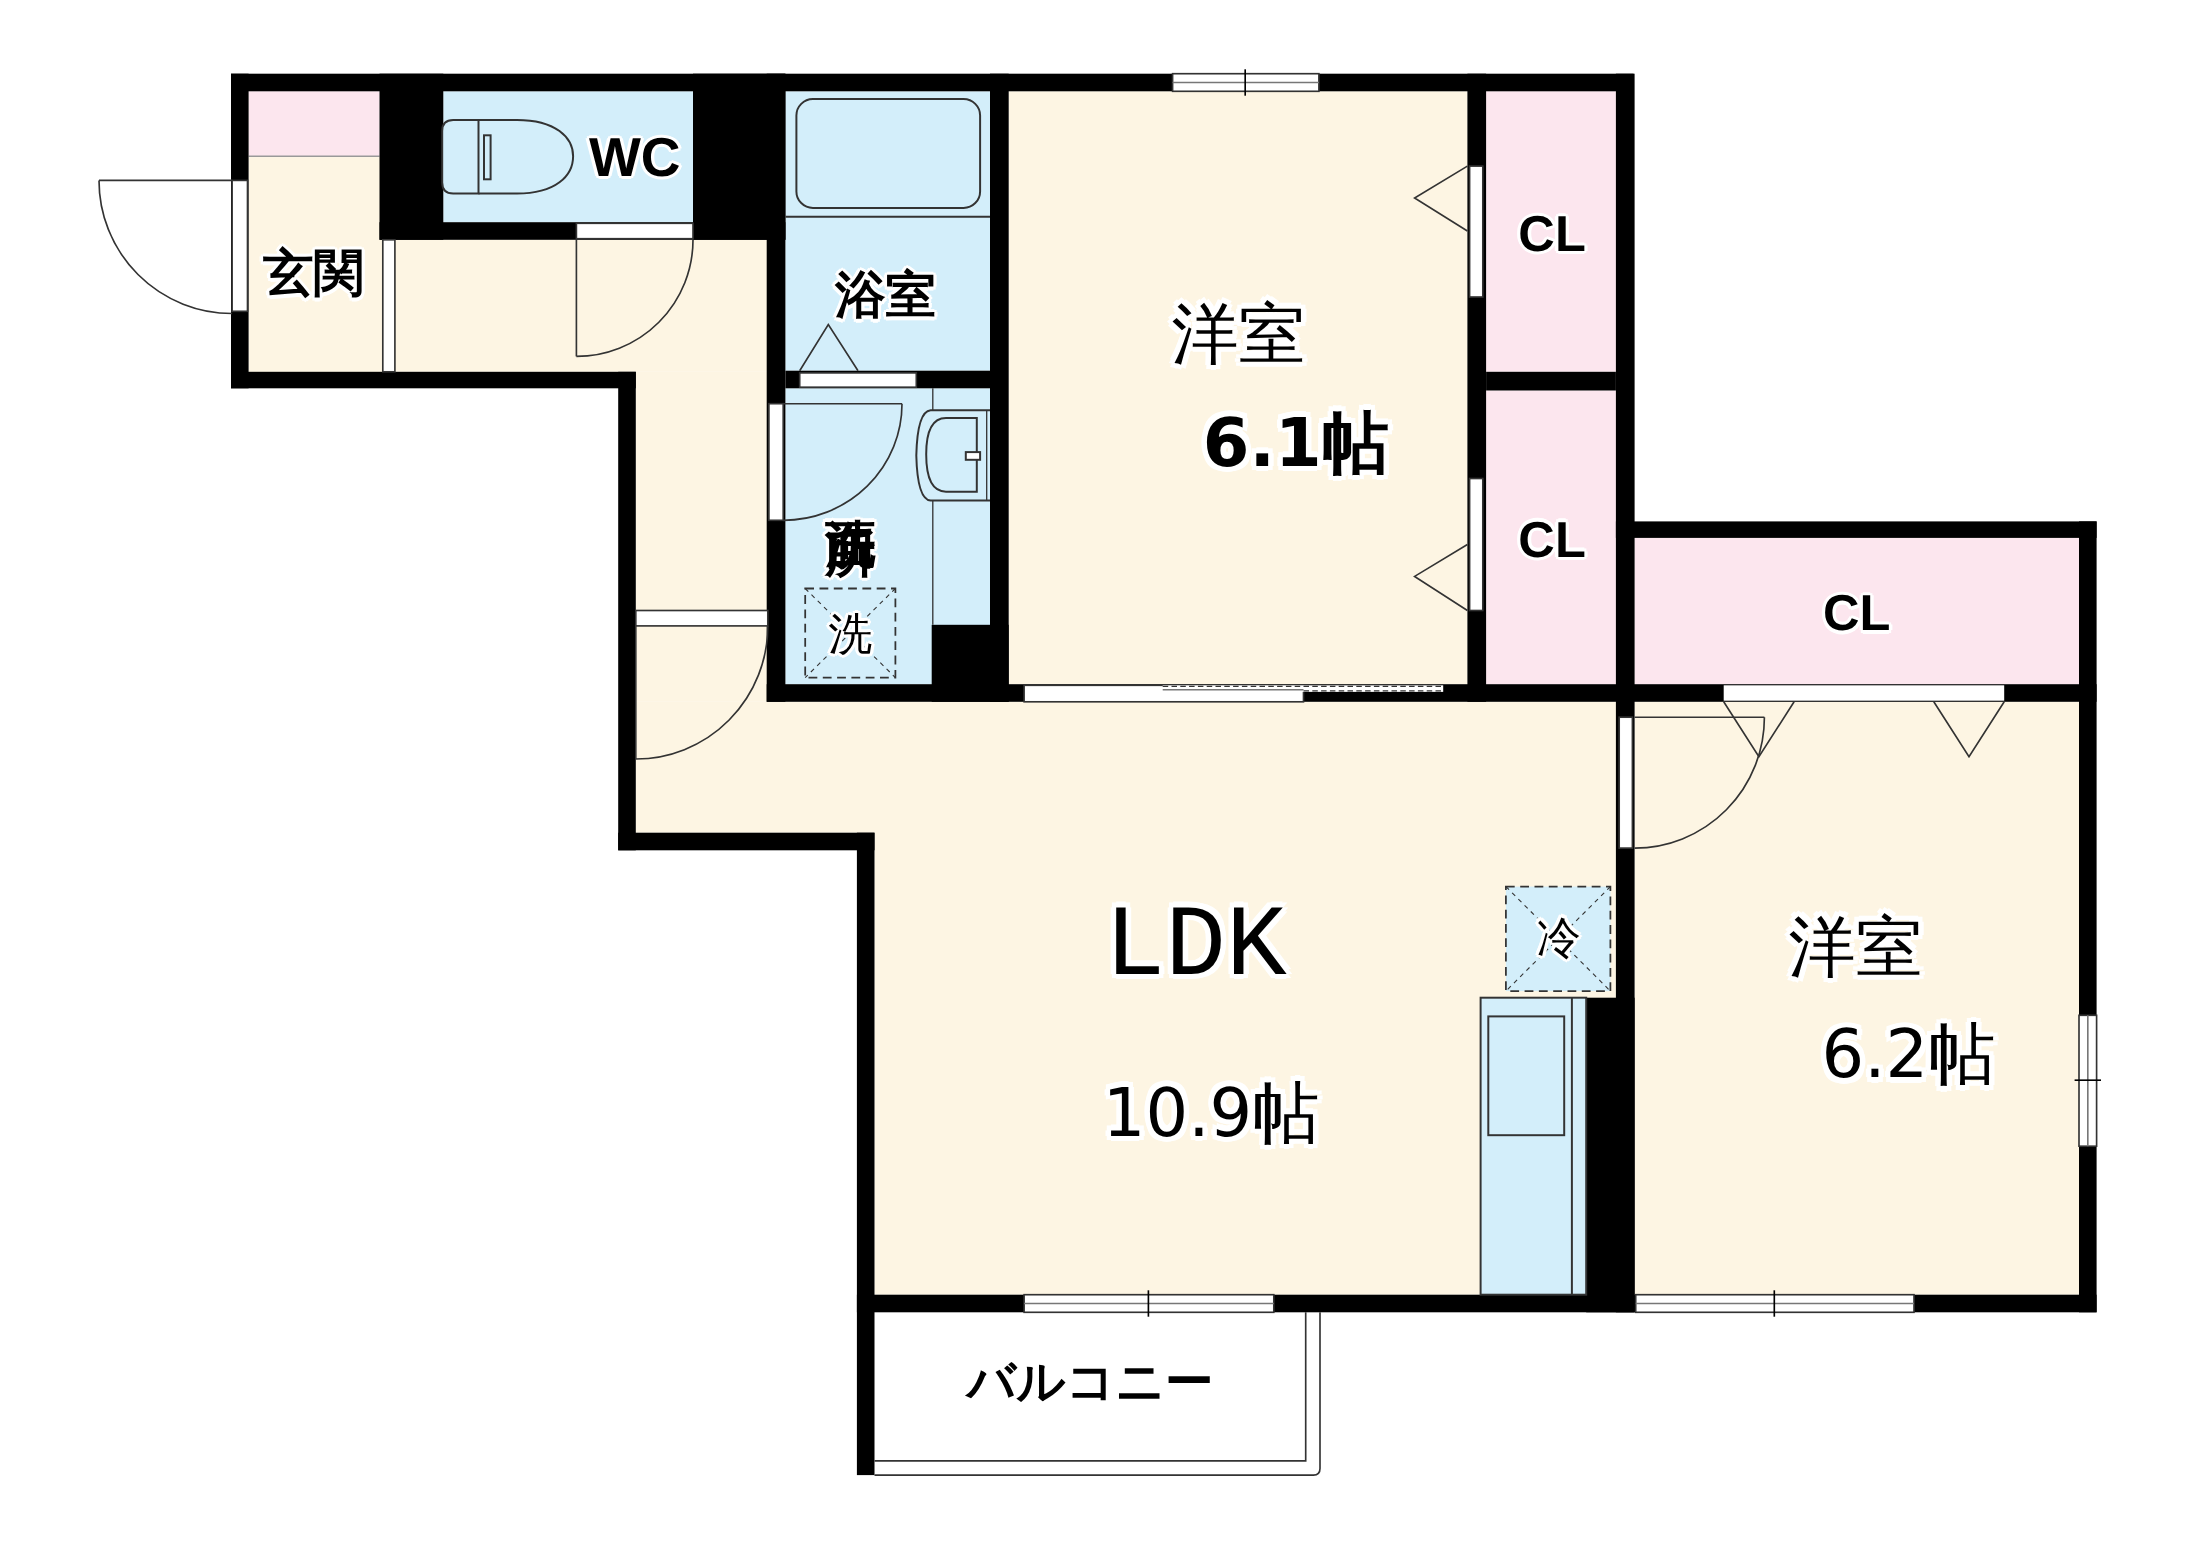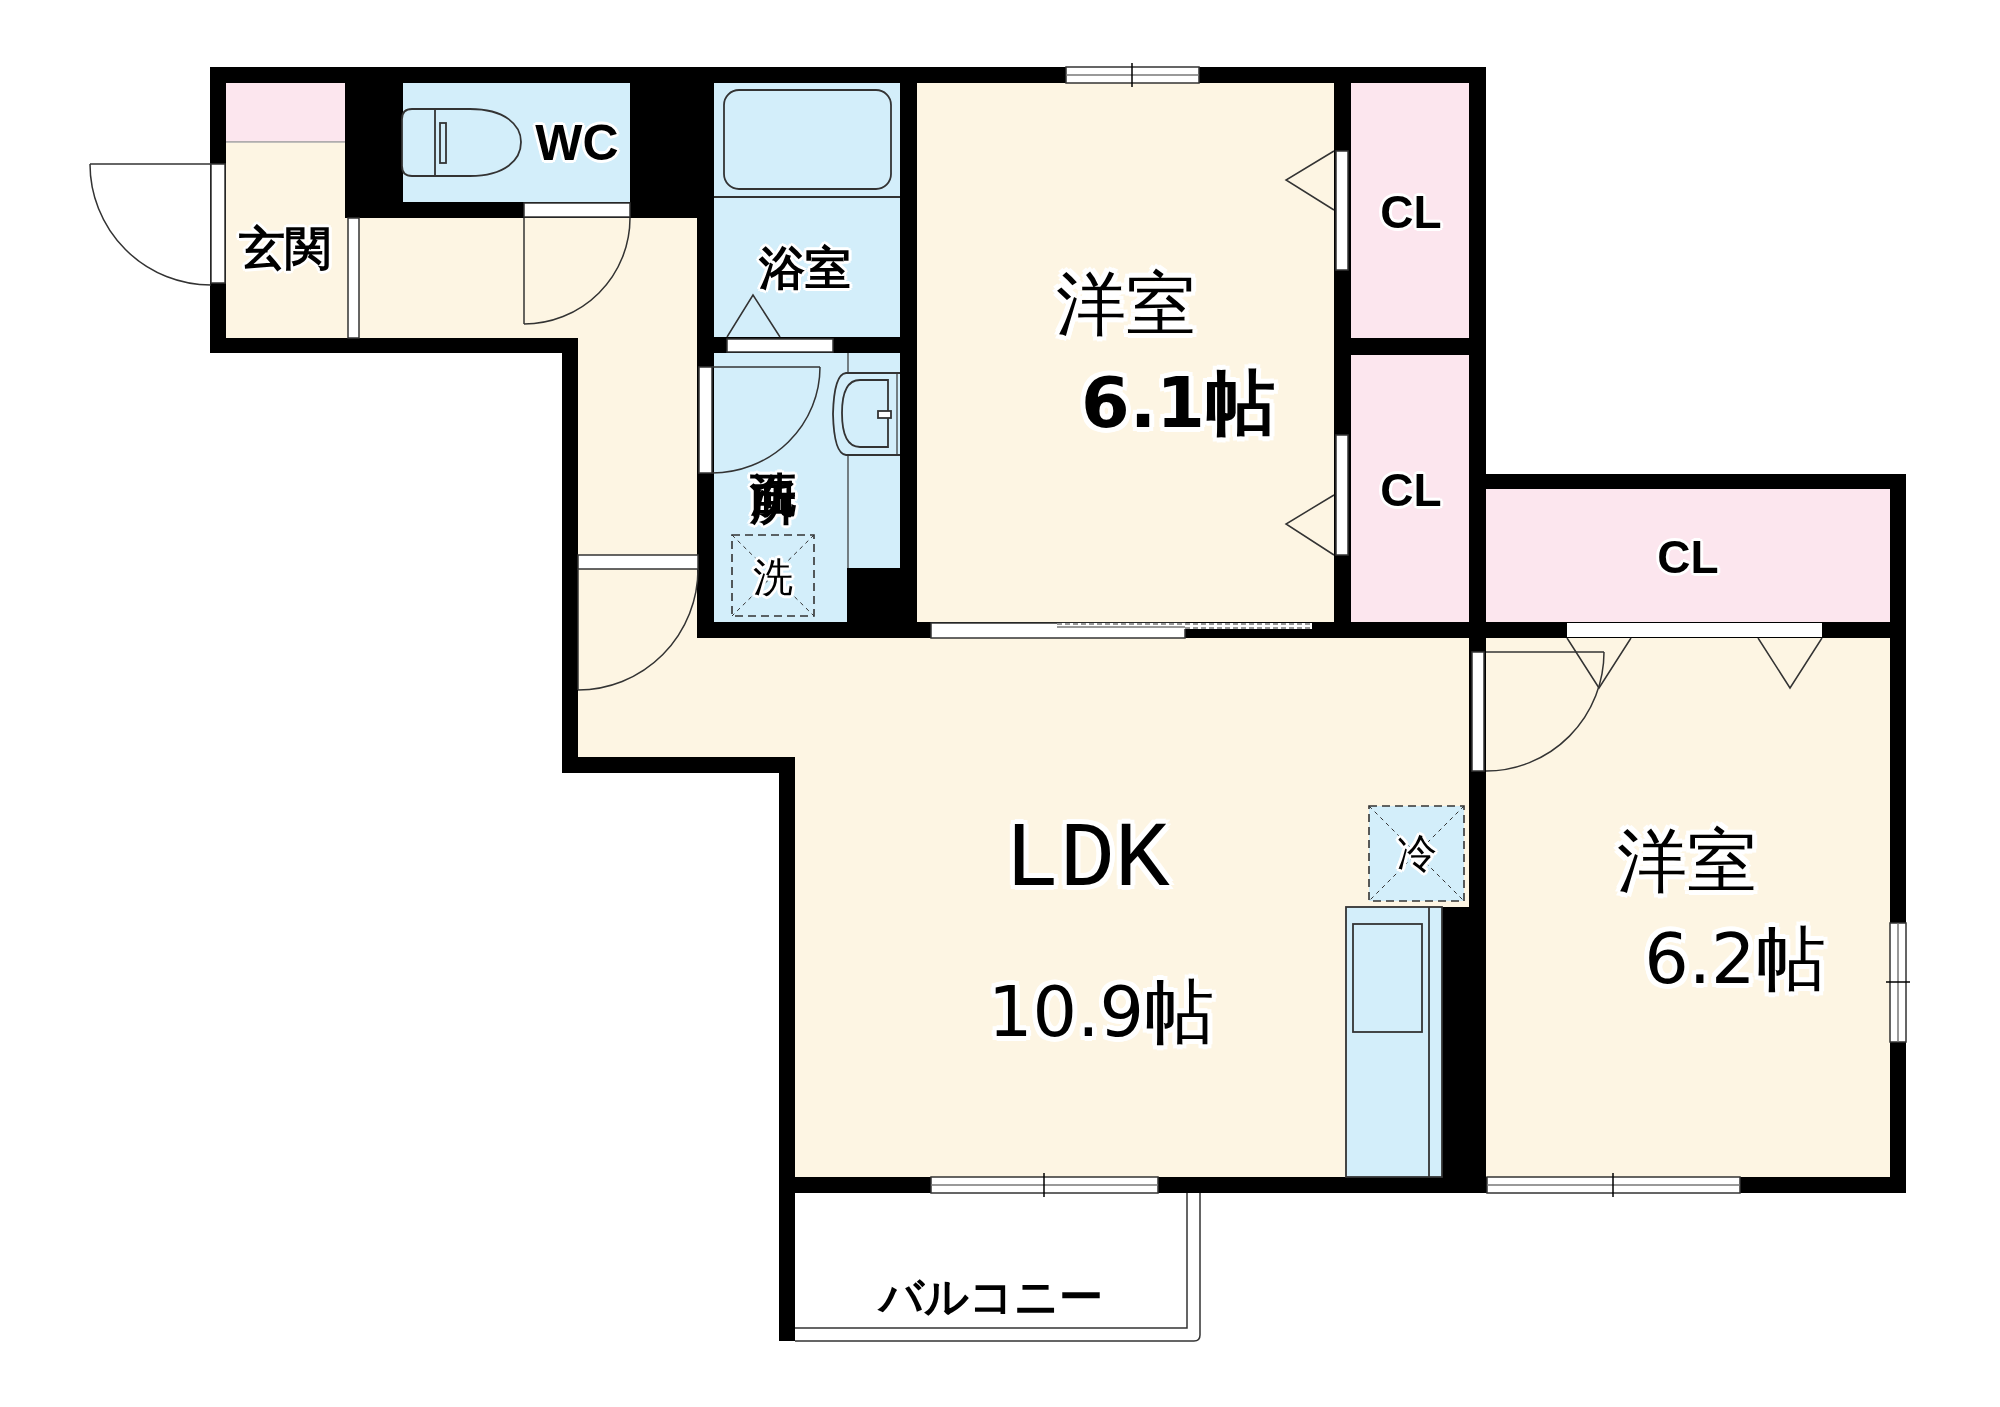--- a/index.html
+++ b/index.html
@@ -10,34 +10,34 @@
     transform: translate(-50%, -50%);
     font-family: "DejaVu Sans", sans-serif;
     color: #000;
     white-space: nowrap;
     line-height: 1;
     text-shadow:
       3px 0 #fff, -3px 0 #fff, 0 3px #fff, 0 -3px #fff,
       2px 2px #fff, -2px -2px #fff, 2px -2px #fff, -2px 2px #fff;
   }
   .label.big {
-    font-size: 70px;
+    font-size: 61px;
     text-shadow:
       5px 0 #fff, -5px 0 #fff, 0 5px #fff, 0 -5px #fff,
       4px 4px #fff, -4px -4px #fff, 4px -4px #fff, -4px 4px #fff;
   }
   .label.latin { font-family: "Liberation Sans", sans-serif; }
   .label.md { font-size: 46px; font-weight: bold; }
   .label.sm { font-size: 40px; }
   .label.vertical {
     writing-mode: vertical-rl;
     text-orientation: upright;
     letter-spacing: 4px;
   }
-  .label.plain { text-shadow: none; margin-top: 40px; }
+  .label.plain { text-shadow: none; }
 </style>
 </head>
 <body>
 
 <svg id="plan-svg" viewBox="0 0 2000 1407" xmlns="http://www.w3.org/2000/svg">
 
   <g stroke="none">
     <rect fill="#FCE6EE" x="226" y="83" width="119" height="59"></rect>
     <line x1="226" y1="142" x2="345" y2="142" stroke="#999" stroke-width="1.5"></line>
     <rect fill="#FDF5E3" x="226" y="142.8" width="122" height="196"></rect>

